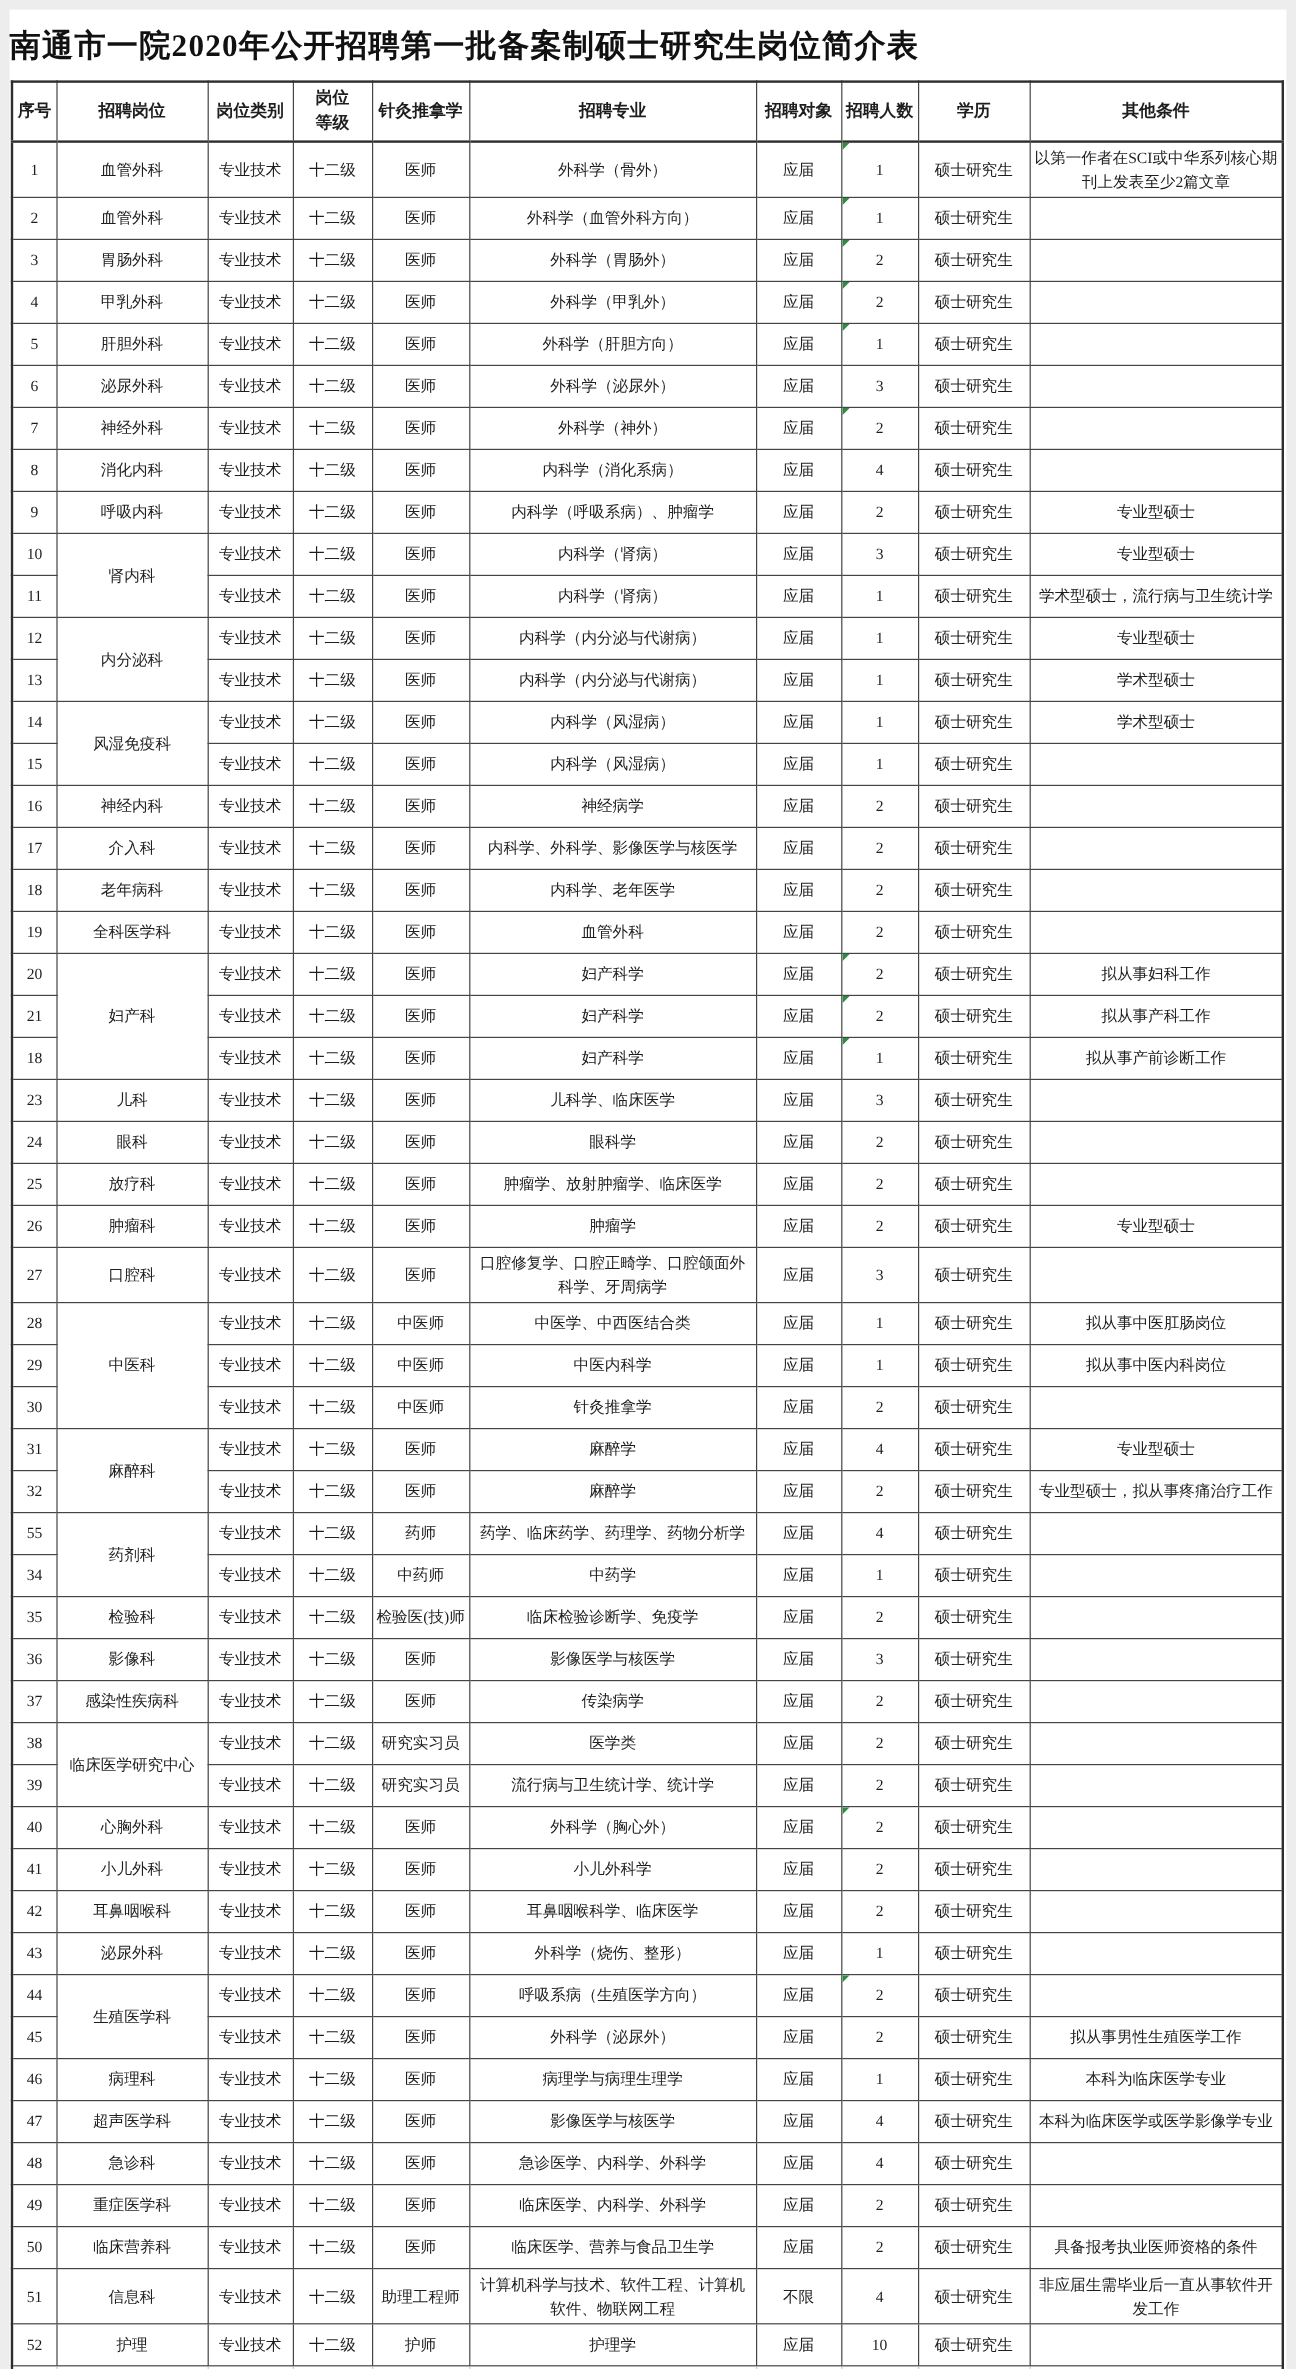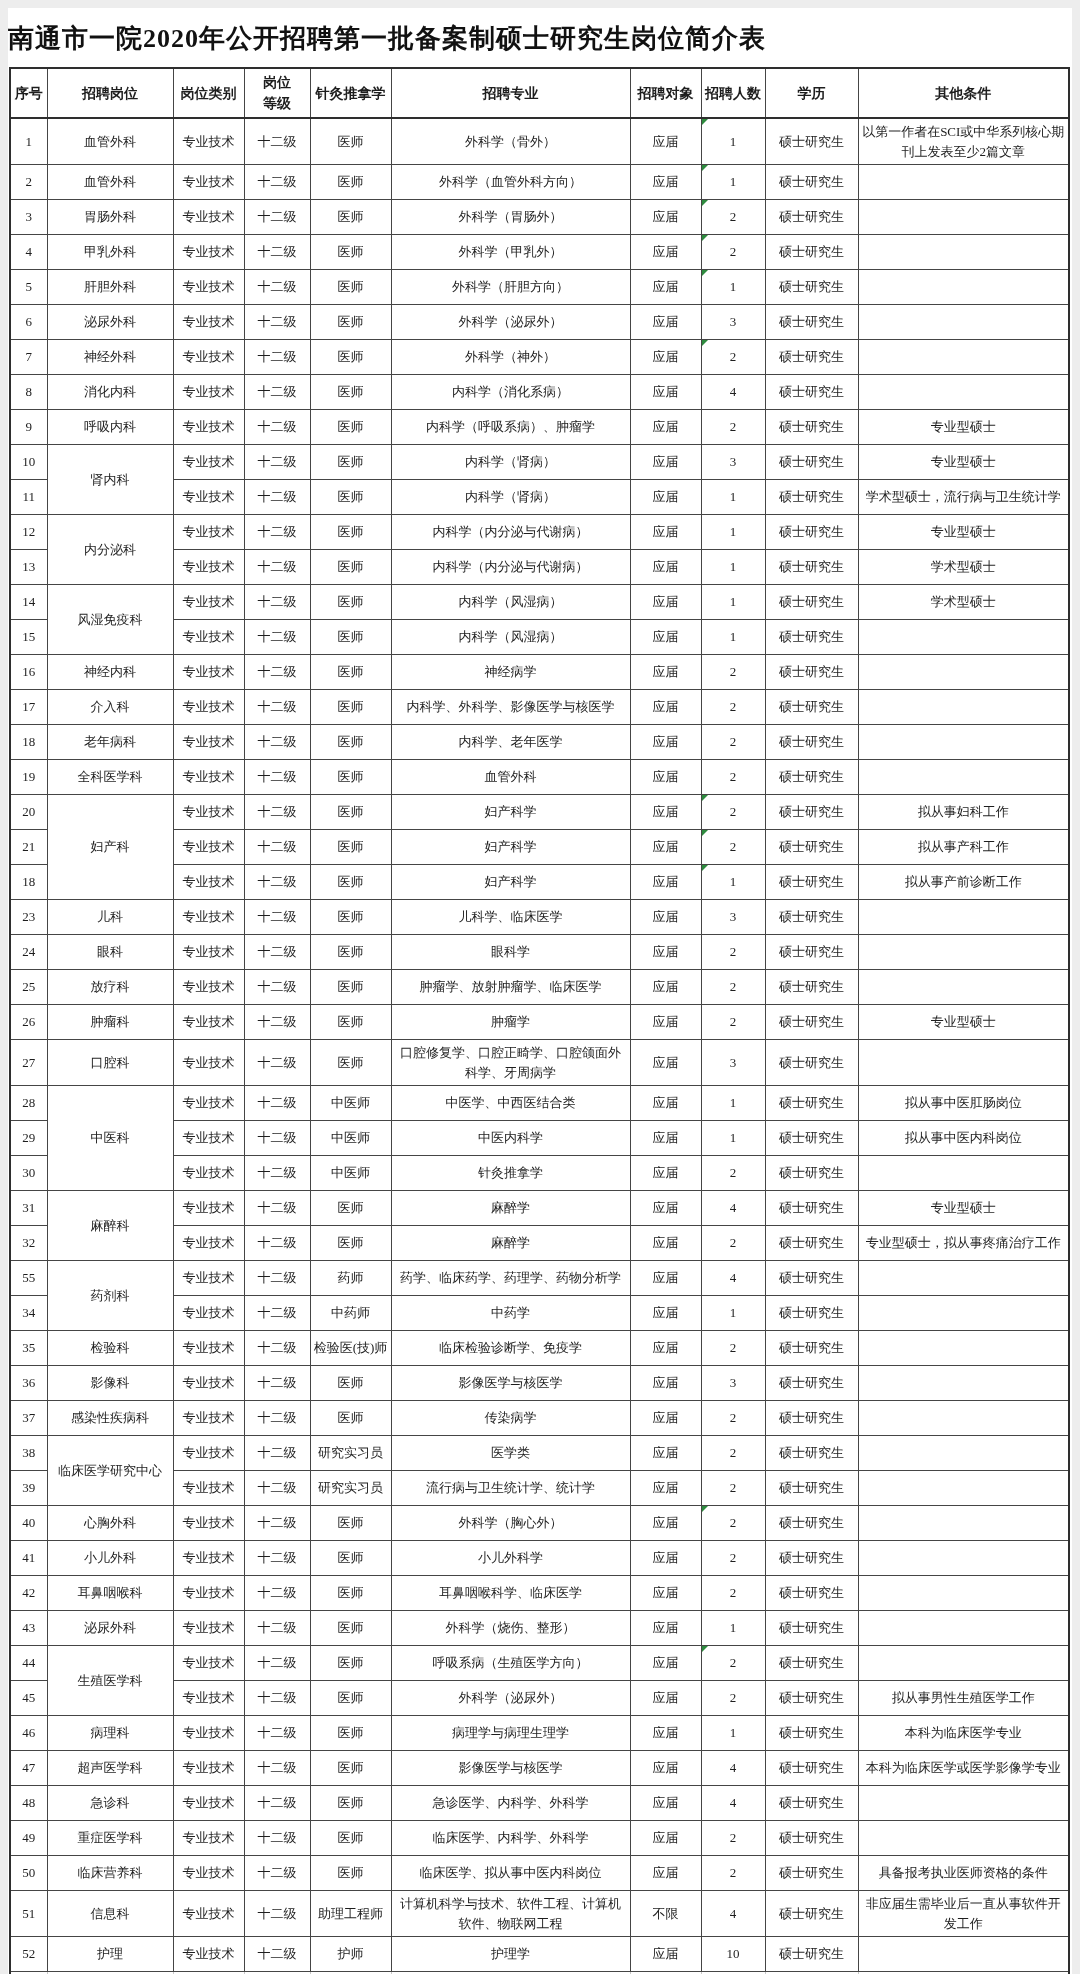--- a/index.html
+++ b/index.html
@@ -685,21 +685,21 @@
           <td class="cell-count">2</td>
           <td>硕士研究生</td>
           <td></td>
         </tr>
         <tr>
           <td>50</td>
           <td>临床营养科</td>
           <td>专业技术</td>
           <td>十二级</td>
           <td>医师</td>
-          <td>临床医学、拟从事中医内科岗位</td>
+          <td>临床医学、营养与食品卫生学</td>
           <td>应届</td>
           <td class="cell-count">2</td>
           <td>硕士研究生</td>
           <td>具备报考执业医师资格的条件</td>
         </tr>
         <tr>
           <td>51</td>
           <td>信息科</td>
           <td>专业技术</td>
           <td>十二级</td>

